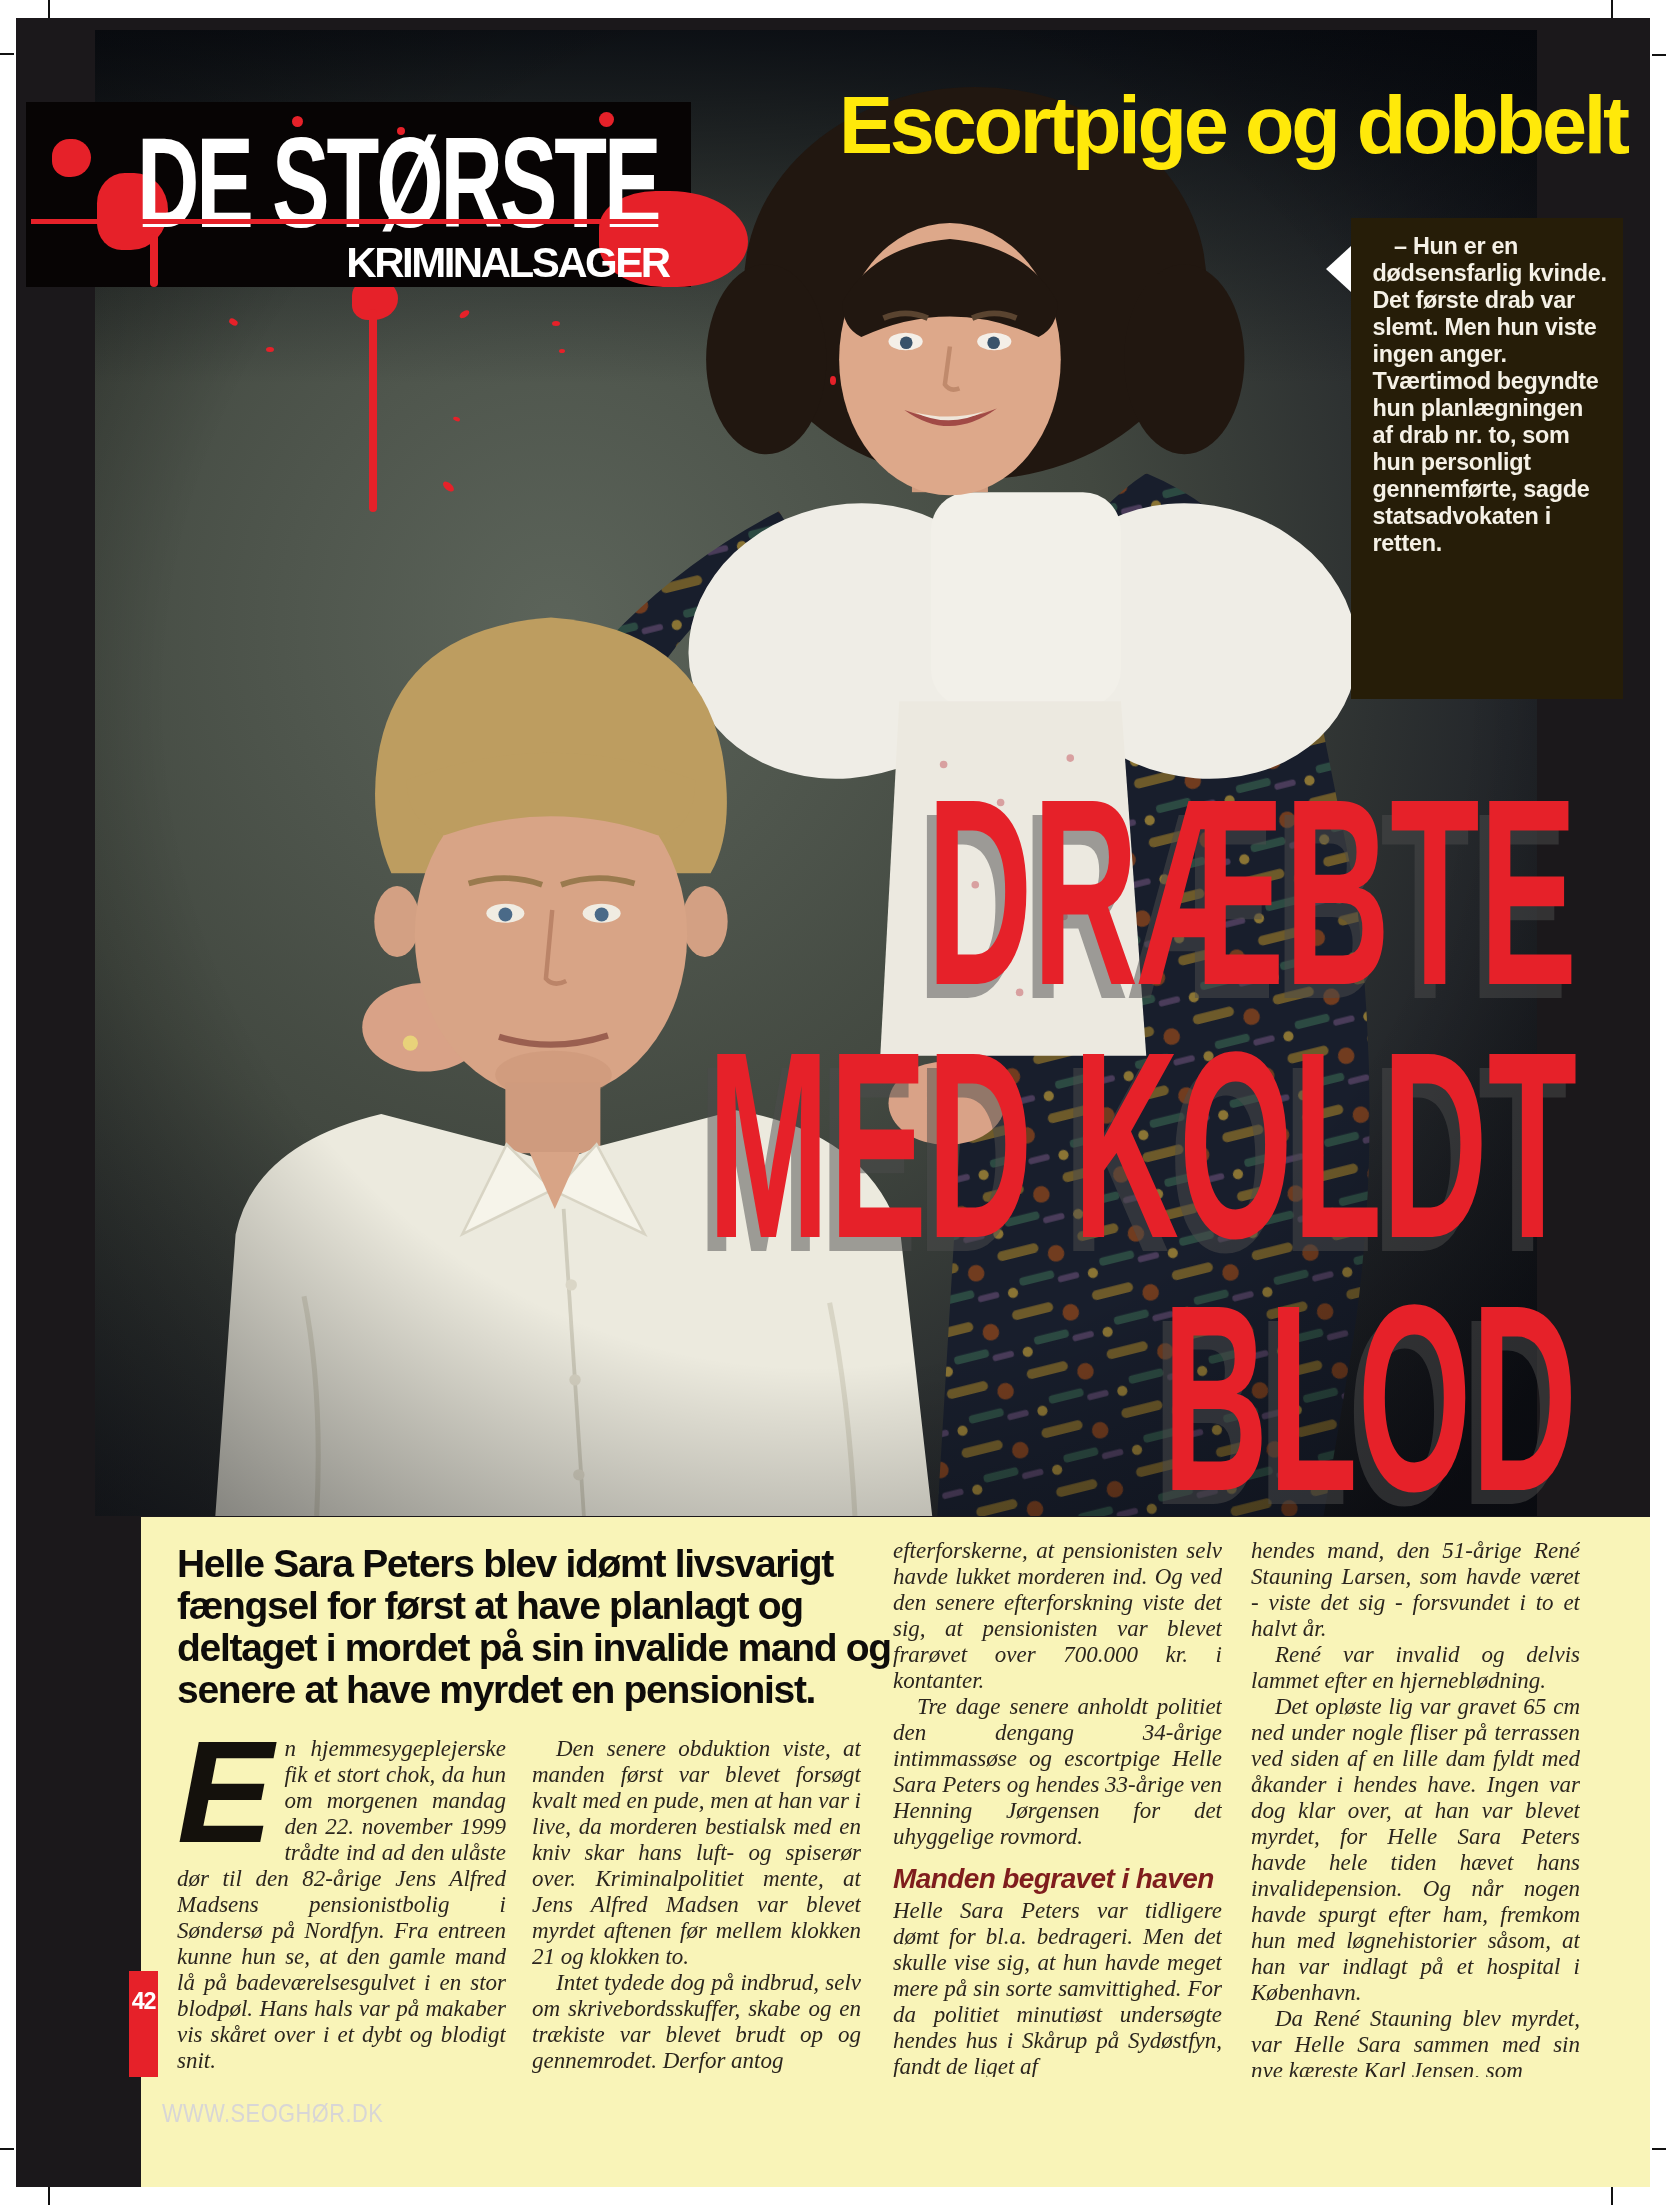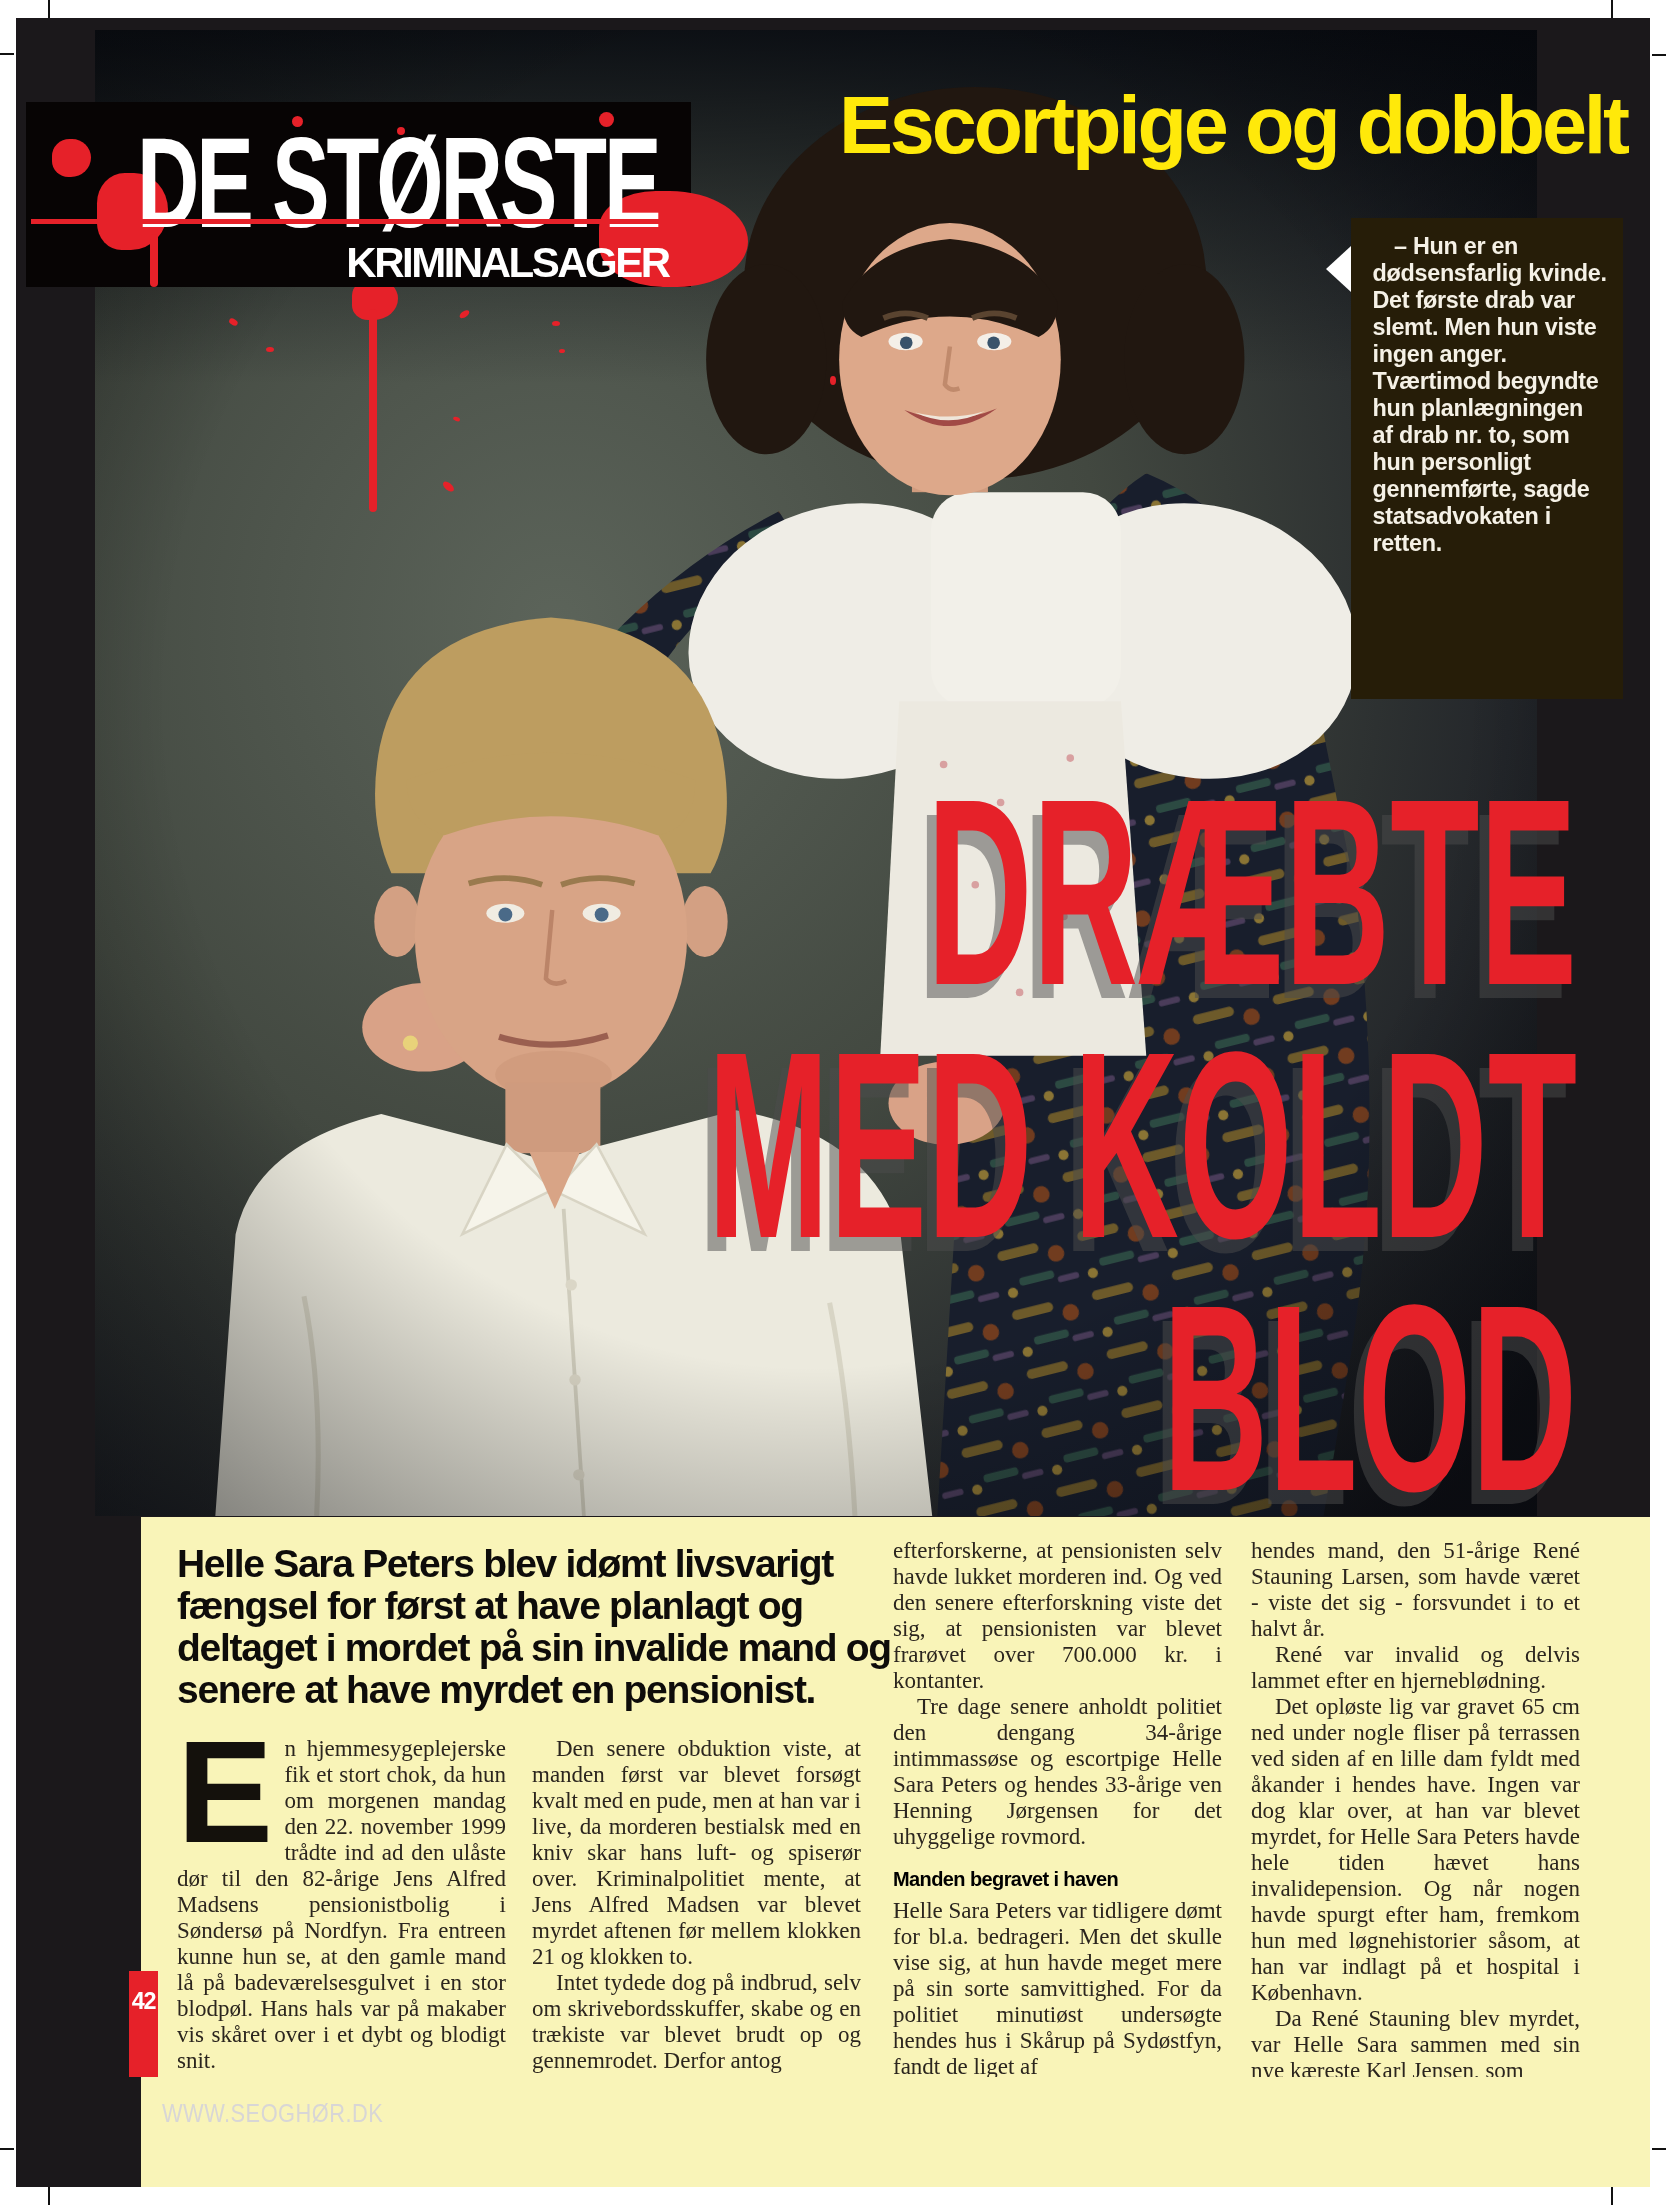--- a/index.html
+++ b/index.html
@@ -40,31 +40,31 @@
   .main-title{position:absolute;right:73px;top:747px;text-align:right;}
   .title-line{font-size:266px;line-height:253px;font-weight:bold;color:var(--accent-red,#e81e25);
               letter-spacing:0px;white-space:nowrap;transform:scaleX(0.55);transform-origin:right center;
               text-shadow:-17.7px 14px 0 rgba(75,75,75,0.50);}
   
   .yellow-panel{position:absolute;left:81px;top:1499px;width:1553px;height:727px;
                 background:var(--panel-yellow,#f9f4b8);overflow:hidden;margin-left:44px;}
   .standfirst{position:absolute;left:36px;top:26.6px;width:716px;color:#0e0c0a;
               font-weight:bold;font-size:39px;line-height:42px;letter-spacing:-1.3px;}
   .col{position:absolute;width:329px;color:#2b251e;font-family:"Liberation Serif",serif;
-       font-size:23px;line-height:26px;text-align:justify;}
+       font-size:23px;line-height:26px;text-align:justify;font-style:italic;}
   .col-a{left:36px;top:219px;height:342px;overflow:hidden;}
   .col-b{left:391px;top:219px;height:342px;overflow:hidden;}
   .col-c{left:752px;top:21.5px;height:539px;overflow:hidden;}
   .col-d{left:1110px;top:21.5px;height:539px;overflow:hidden;}
   .body-par{margin:0;}
   .body-par.indent{text-indent:24px;}
   .dropcap{float:left;font-family:"Liberation Sans",sans-serif;font-weight:900;
            font-size:144px;line-height:96px;padding:8.9px 11.4px 0 0;color:#14110c;}
-  .subhead{font-family:"Liberation Sans",sans-serif;font-weight:bold;font-size:20px;
-           letter-spacing:-0.6px;color:#000000;margin:15px 0 5px 0;line-height:28px;}
+  .subhead{font-family:"Liberation Sans",sans-serif;font-weight:bold;font-size:28px;
+           letter-spacing:-0.6px;color:#7f1d1d;margin:15px 0 5px 0;line-height:28px;}
   
   .pageno-box{position:absolute;left:101px;top:1953px;width:29px;height:106px;
               background:var(--accent-red,#e62129);margin-left:12px;}
   .pageno{display:block;text-align:center;padding-top:17.7px;color:#fff;font-weight:bold;
           font-size:23.4px;letter-spacing:-1.3px;}
   .site-url{position:absolute;left:146px;top:2080px;color:#d8d6d6;font-size:26.6px;
             letter-spacing:0.6px;white-space:nowrap;transform:scaleX(0.82);transform-origin:left top;}
 </style>
 </head>
 <body>

